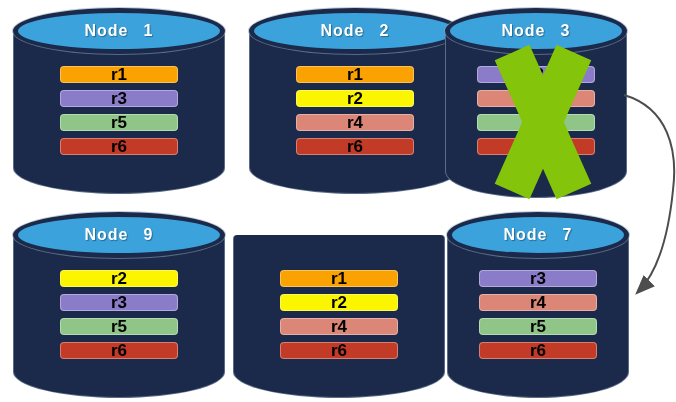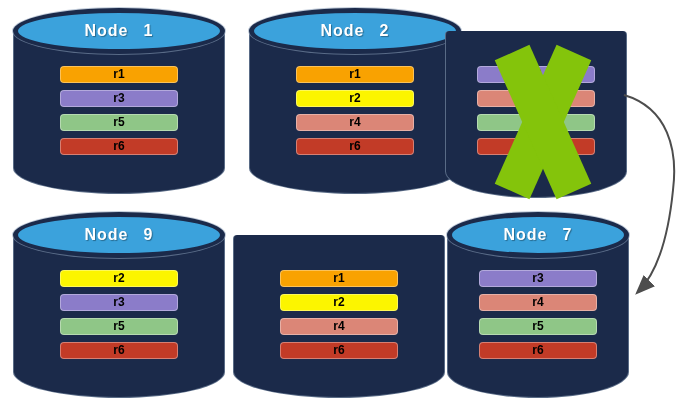--- a/index.html
+++ b/index.html
@@ -45,21 +45,21 @@
     position:absolute; top:58px; left:50%; transform:translateX(-50%);
     width:118px; display:flex; flex-direction:column; gap:7px;
   }
   .bar {
     height:17px; border-radius:4px;
     border:1px solid rgba(255,255,255,0.35);
     box-sizing:border-box;
     display:flex; align-items:center; justify-content:center;
   }
   .bar span {
-    color:#000000; font-weight:bold; font-size:12px; line-height:15px;
+    color:#000000; font-weight:bold; font-size:17px; line-height:15px;
   }
 
   
   .x-overlay { position:absolute; inset:0; pointer-events:none; }
   .x-arm {
     position:absolute; width:38px; height:152px;
     background:#84c40b;
     left:calc(50% - 12px); top:38px;
   }
   .x-arm.a { transform:rotate(24deg); }
@@ -108,20 +108,23 @@
           <div class="bar" style="background: rgb(219, 134, 119);">
             <span>r4</span>
           </div>
           <div class="bar" style="background: rgb(194, 59, 39);">
             <span>r6</span>
           </div>
         </div>
   </div>
       <div class="node pos-2">
     <div class="cyl-body"></div>
+    <div class="cyl-top">
+      <span class="node-label">Node 3</span>
+    </div>
     <div class="bars">
           <div class="bar" style="background: rgb(139, 124, 201);">
             <span>r3</span>
           </div>
           <div class="bar" style="background: rgb(219, 134, 119);">
             <span>r4</span>
           </div>
           <div class="bar" style="background: rgb(143, 198, 135);">
             <span>r5</span>
           </div>

